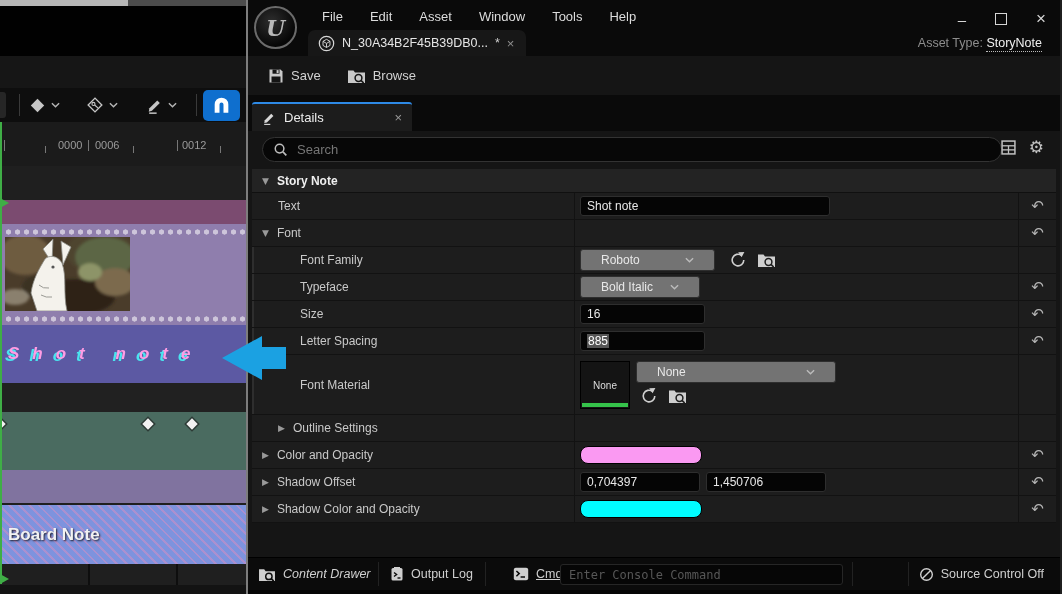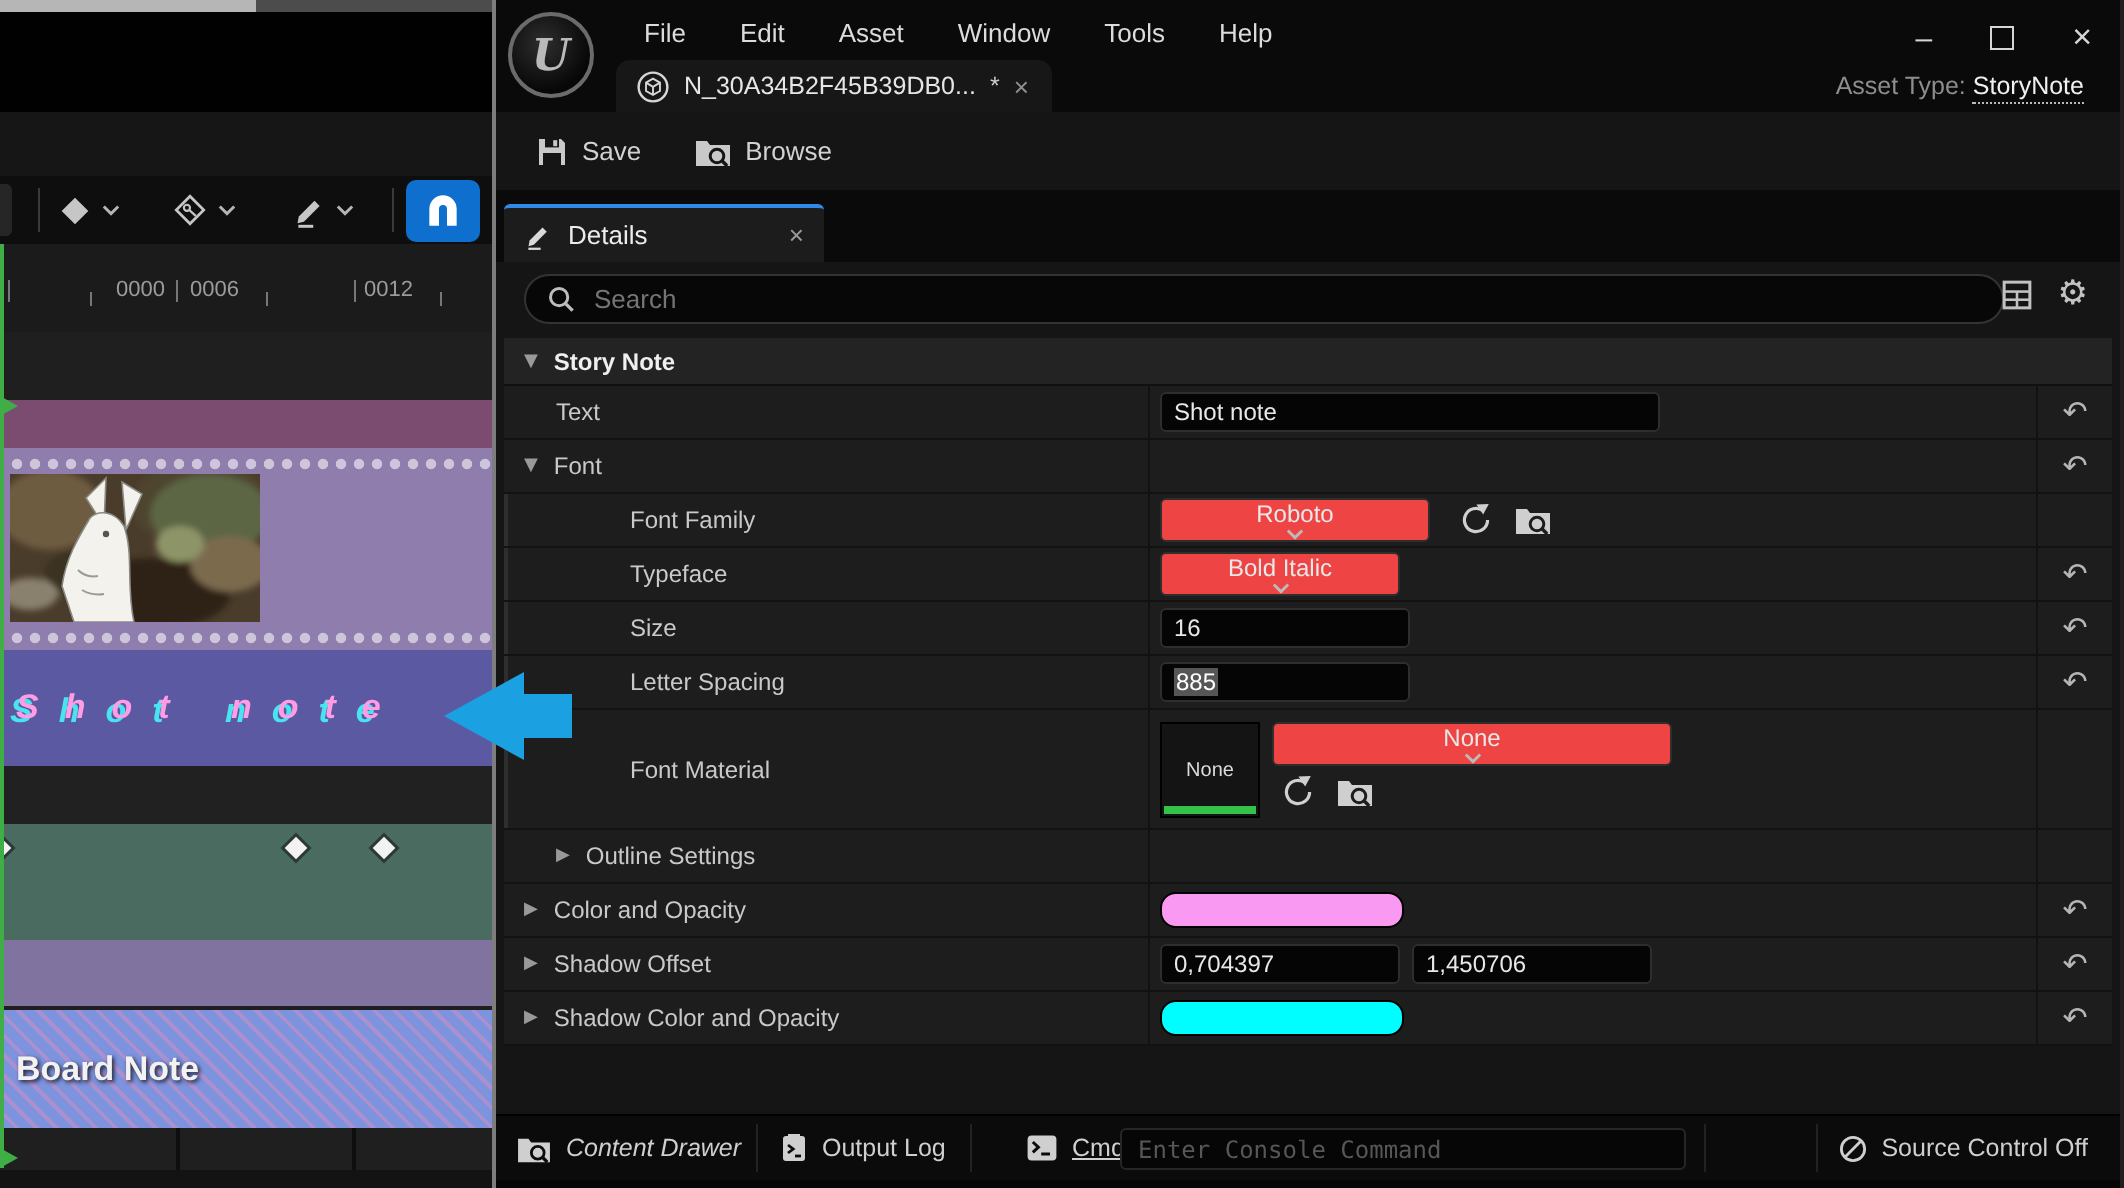--- a/index.html
+++ b/index.html
@@ -70,26 +70,26 @@
      font-size:12px;font-weight:bold;color:#efefef;border-bottom:1px solid #101010;}
   .tri{font-family:"DejaVu Sans",sans-serif;font-size:9px;color:#999;}
   .prow{display:grid;grid-template-columns:323px 443px 38px;background:#1d1d1d;border-bottom:1px solid #121212;
      height:27px;box-sizing:border-box;}
   .prow.tall{height:60px;}
   .cell{display:flex;align-items:center;box-sizing:border-box;}
   .cell.labelc{border-right:1px solid #121212;color:#c9c9c9;font-size:12px;gap:8px;}
   .cell.valuec{padding-left:5px;gap:6px;}
   .cell.revertc{border-left:1px solid #121212;justify-content:center;}
   .childrow{box-shadow:inset 2px 0 0 #2e2e2e;}
-  .ind1{padding-left:26px;} .ind2{padding-left:63px;} .ind4{padding-left:10px;}
+  .ind1{padding-left:26px;} .ind2{padding-left:48px;} .ind4{padding-left:10px;}
   .revert-btn{font-family:"DejaVu Sans",sans-serif;color:#b5b5b5;font-size:15px;line-height:1;cursor:default;}
   .inp{background:#050505;border:1px solid #2e2e2e;border-radius:3px;color:#e8e8e8;font-size:12px;
      height:20px;padding:0 6px;font-family:inherit;box-sizing:border-box;outline:none;}
-  .dd{background:#ef4444;border:1px solid #2e2e2e;border-radius:3px;color:#e8e8e8;font-size:12px;
-     height:22px;display:flex;align-items:center;justify-content:space-between;padding:0 20px;box-sizing:border-box;flex-direction:column;}
+  .dd{background:#737373;border:1px solid #2e2e2e;border-radius:3px;color:#e8e8e8;font-size:12px;
+     height:22px;display:flex;align-items:center;justify-content:space-between;padding:0 20px;box-sizing:border-box;}
   .w250{width:250px;} .w135{width:135px;} .w125{width:125px;} .w120{width:120px;} .w200{width:200px;}
   .sel-hl{background:#565656;color:#fff;padding:0 1px;}
   .swatch{width:120px;height:16px;border-radius:8px;border:1px solid #000;}
   .thumb{width:48px;height:46px;background:#141414;border:1px solid #000;display:flex;flex-direction:column;
      align-items:center;justify-content:center;color:#dcdcdc;font-size:10px;position:relative;}
   .thumb .gbar{position:absolute;bottom:1px;left:1px;right:1px;height:4px;background:#35c24a;}
   .fm-stack{display:flex;flex-direction:column;gap:4px;justify-content:center;}
   .fm-icons{display:flex;gap:10px;align-items:center;padding-left:4px;}
   .statusbar{left:0;top:557px;width:100%;height:37px;background:#0b0b0b;border-top:1px solid #000;
      box-sizing:border-box;border-bottom:4px solid #050505;}

